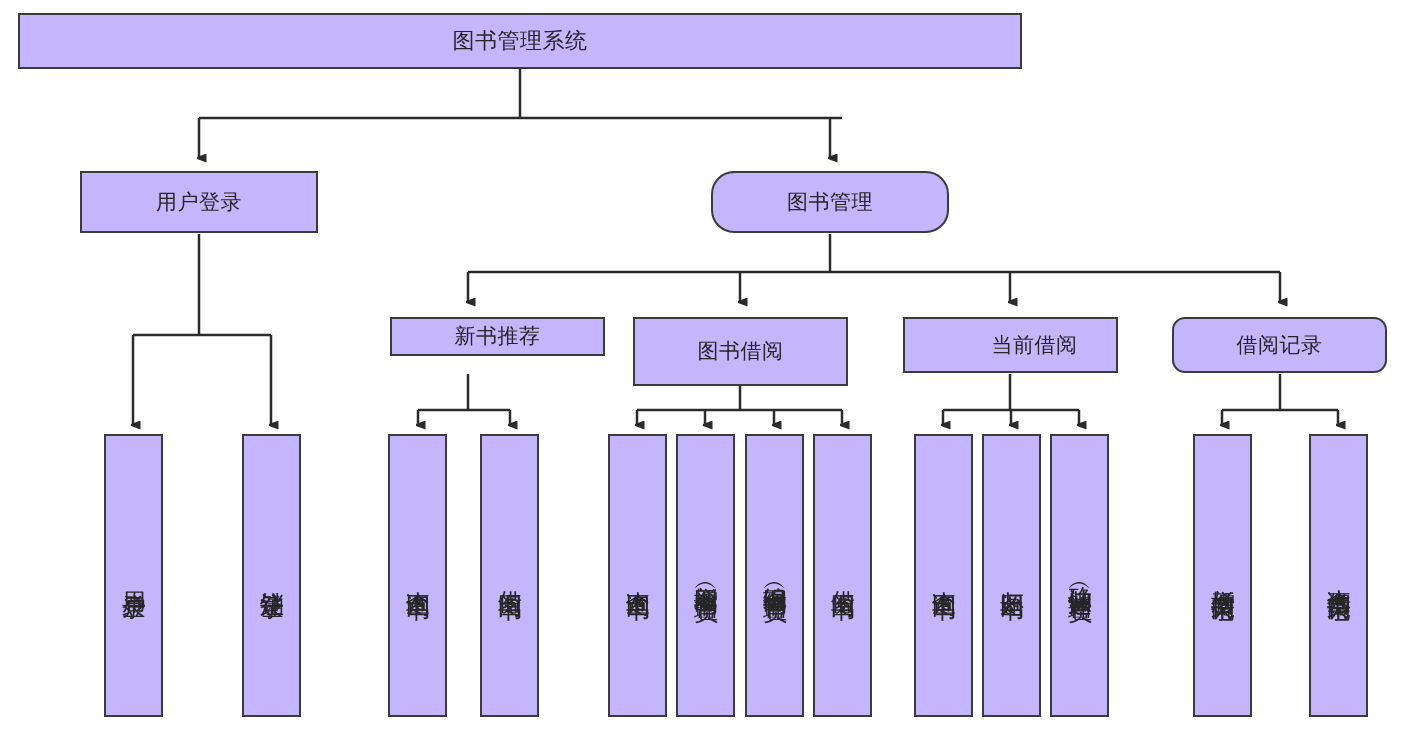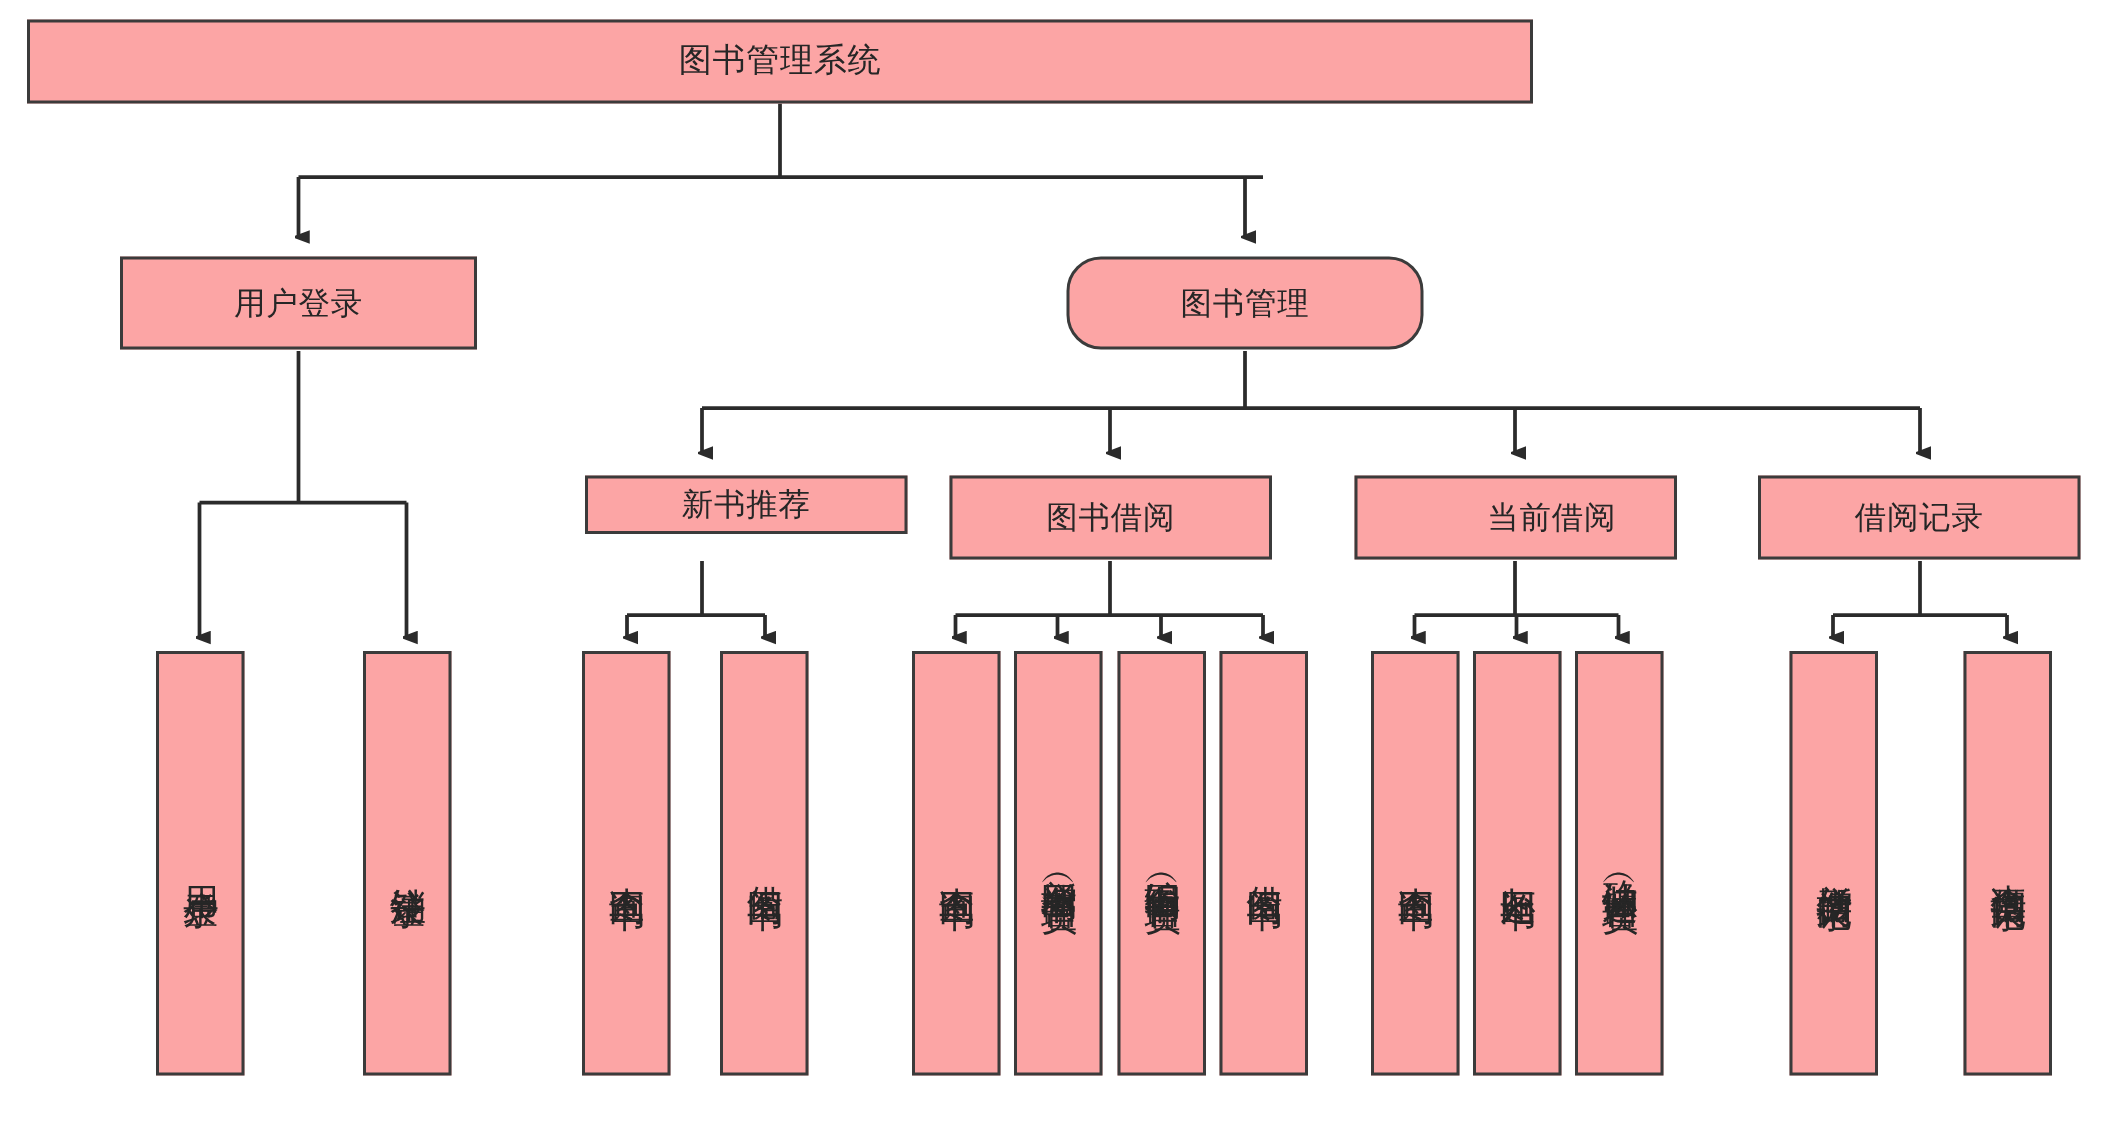--- a/index.html
+++ b/index.html
@@ -23,21 +23,21 @@
     left: 0;
     top: 0;
     width: 1405px;
     height: 747px;
     pointer-events: none;
   }
   .node {
     position: absolute;
     box-sizing: border-box;
     border: 2px solid #3b3b3b;
-    background: #fca5a5;
+    background: #c4b5fd;
     display: flex;
     align-items: center;
     justify-content: center;
     color: #262626;
   }
   .node .label {
     text-align: center;
     line-height: 1.18;
     letter-spacing: 0.5px;
   }
@@ -130,27 +130,27 @@
   <div class="node horiz" style="left:80px; top:171px; width:238px; height:62px;">
     <span class="label">用户登录</span>
   </div>
   <div class="node horiz" style="left:711px; top:171px; width:238px; height:62px;border-radius:23px;">
     <span class="label">图书管理</span>
   </div>
 
   <div class="node horiz" style="left:362px; top:317px; width:215px; height:39px;margin-left:28px;">
     <span class="label">新书推荐</span>
   </div>
-  <div class="node horiz" style="left:633px; top:317px; width:215px; height:56px;">
+  <div class="node horiz" style="left:633px; top:317px; width:215px; height:69px;">
     <span class="label">图书借阅</span>
   </div>
   <div class="node horiz" style="left:903px; top:317px; width:215px; height:56px;padding-left:48px;">
     <span class="label">当前借阅</span>
   </div>
-  <div class="node horiz" style="left:1172px; top:317px; width:215px; height:56px;">
+  <div class="node horiz" style="left:1172px; top:317px; width:215px; height:56px;border-radius:13px;">
     <span class="label">借阅记录</span>
   </div>
 
   <div class="node vert" style="left:104px; top:434px; width:59px; height:283px;">
     <span class="label">用户登录</span>
   </div>
   <div class="node vert" style="left:242px; top:434px; width:59px; height:283px;">
     <span class="label">注销登录</span>
   </div>
 

